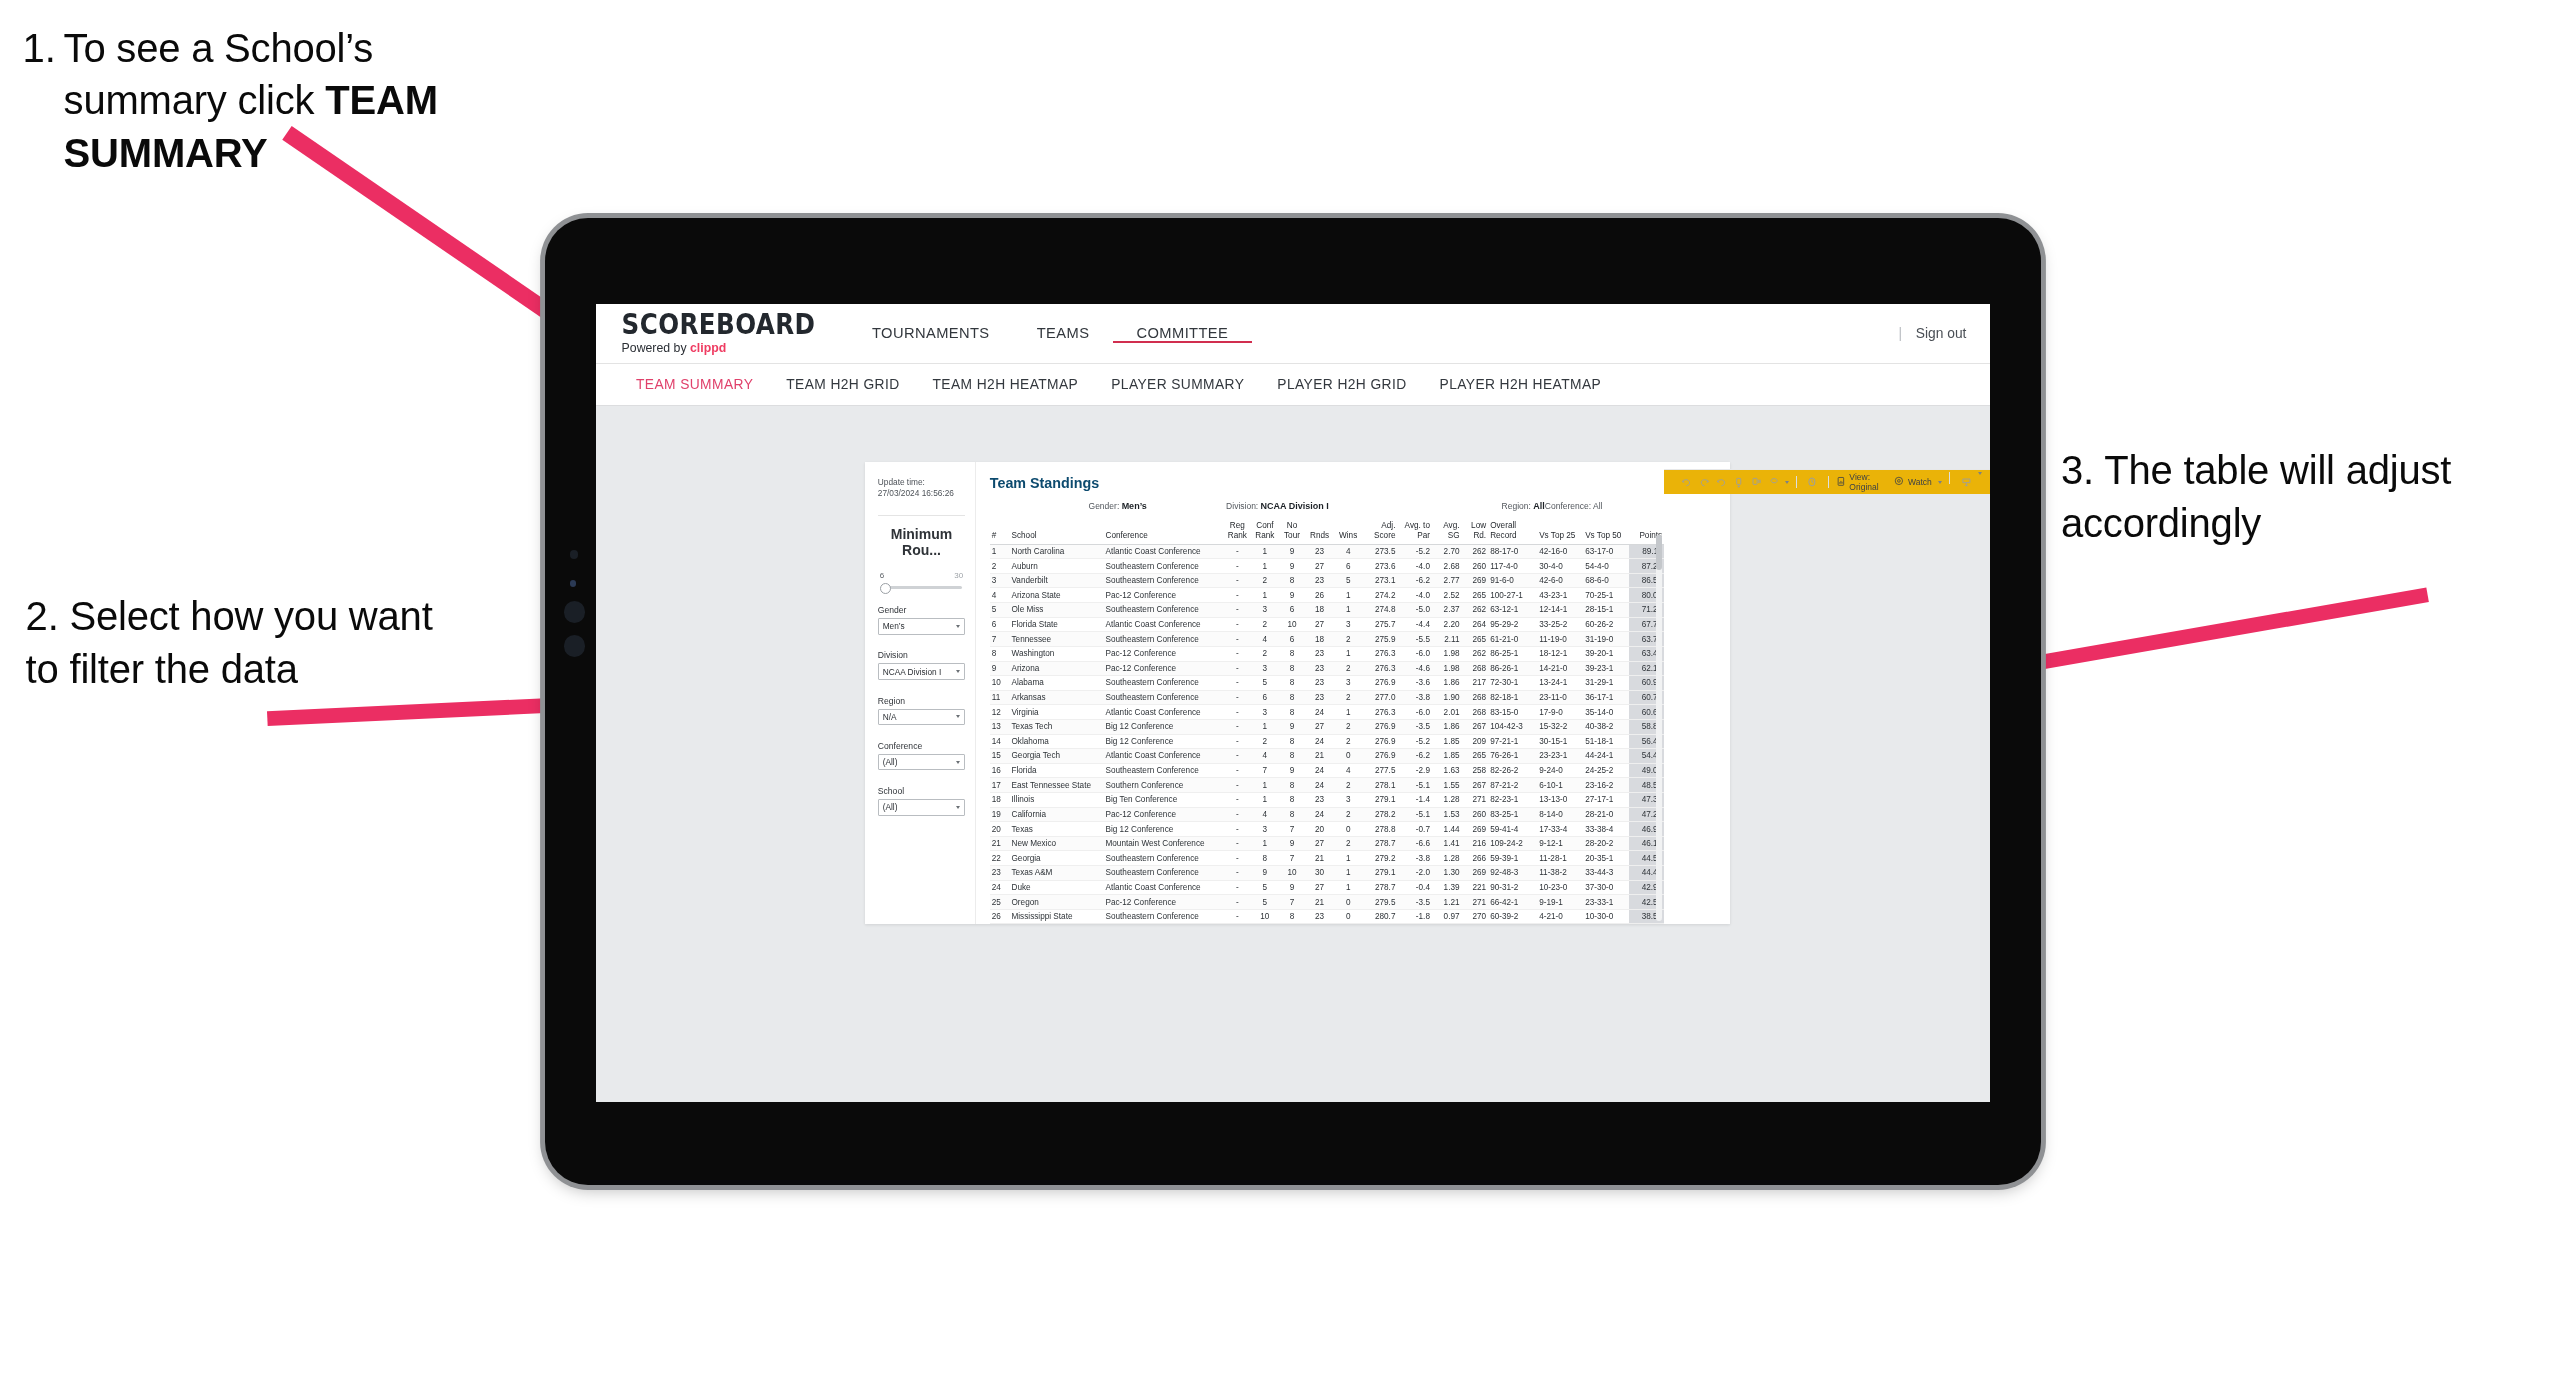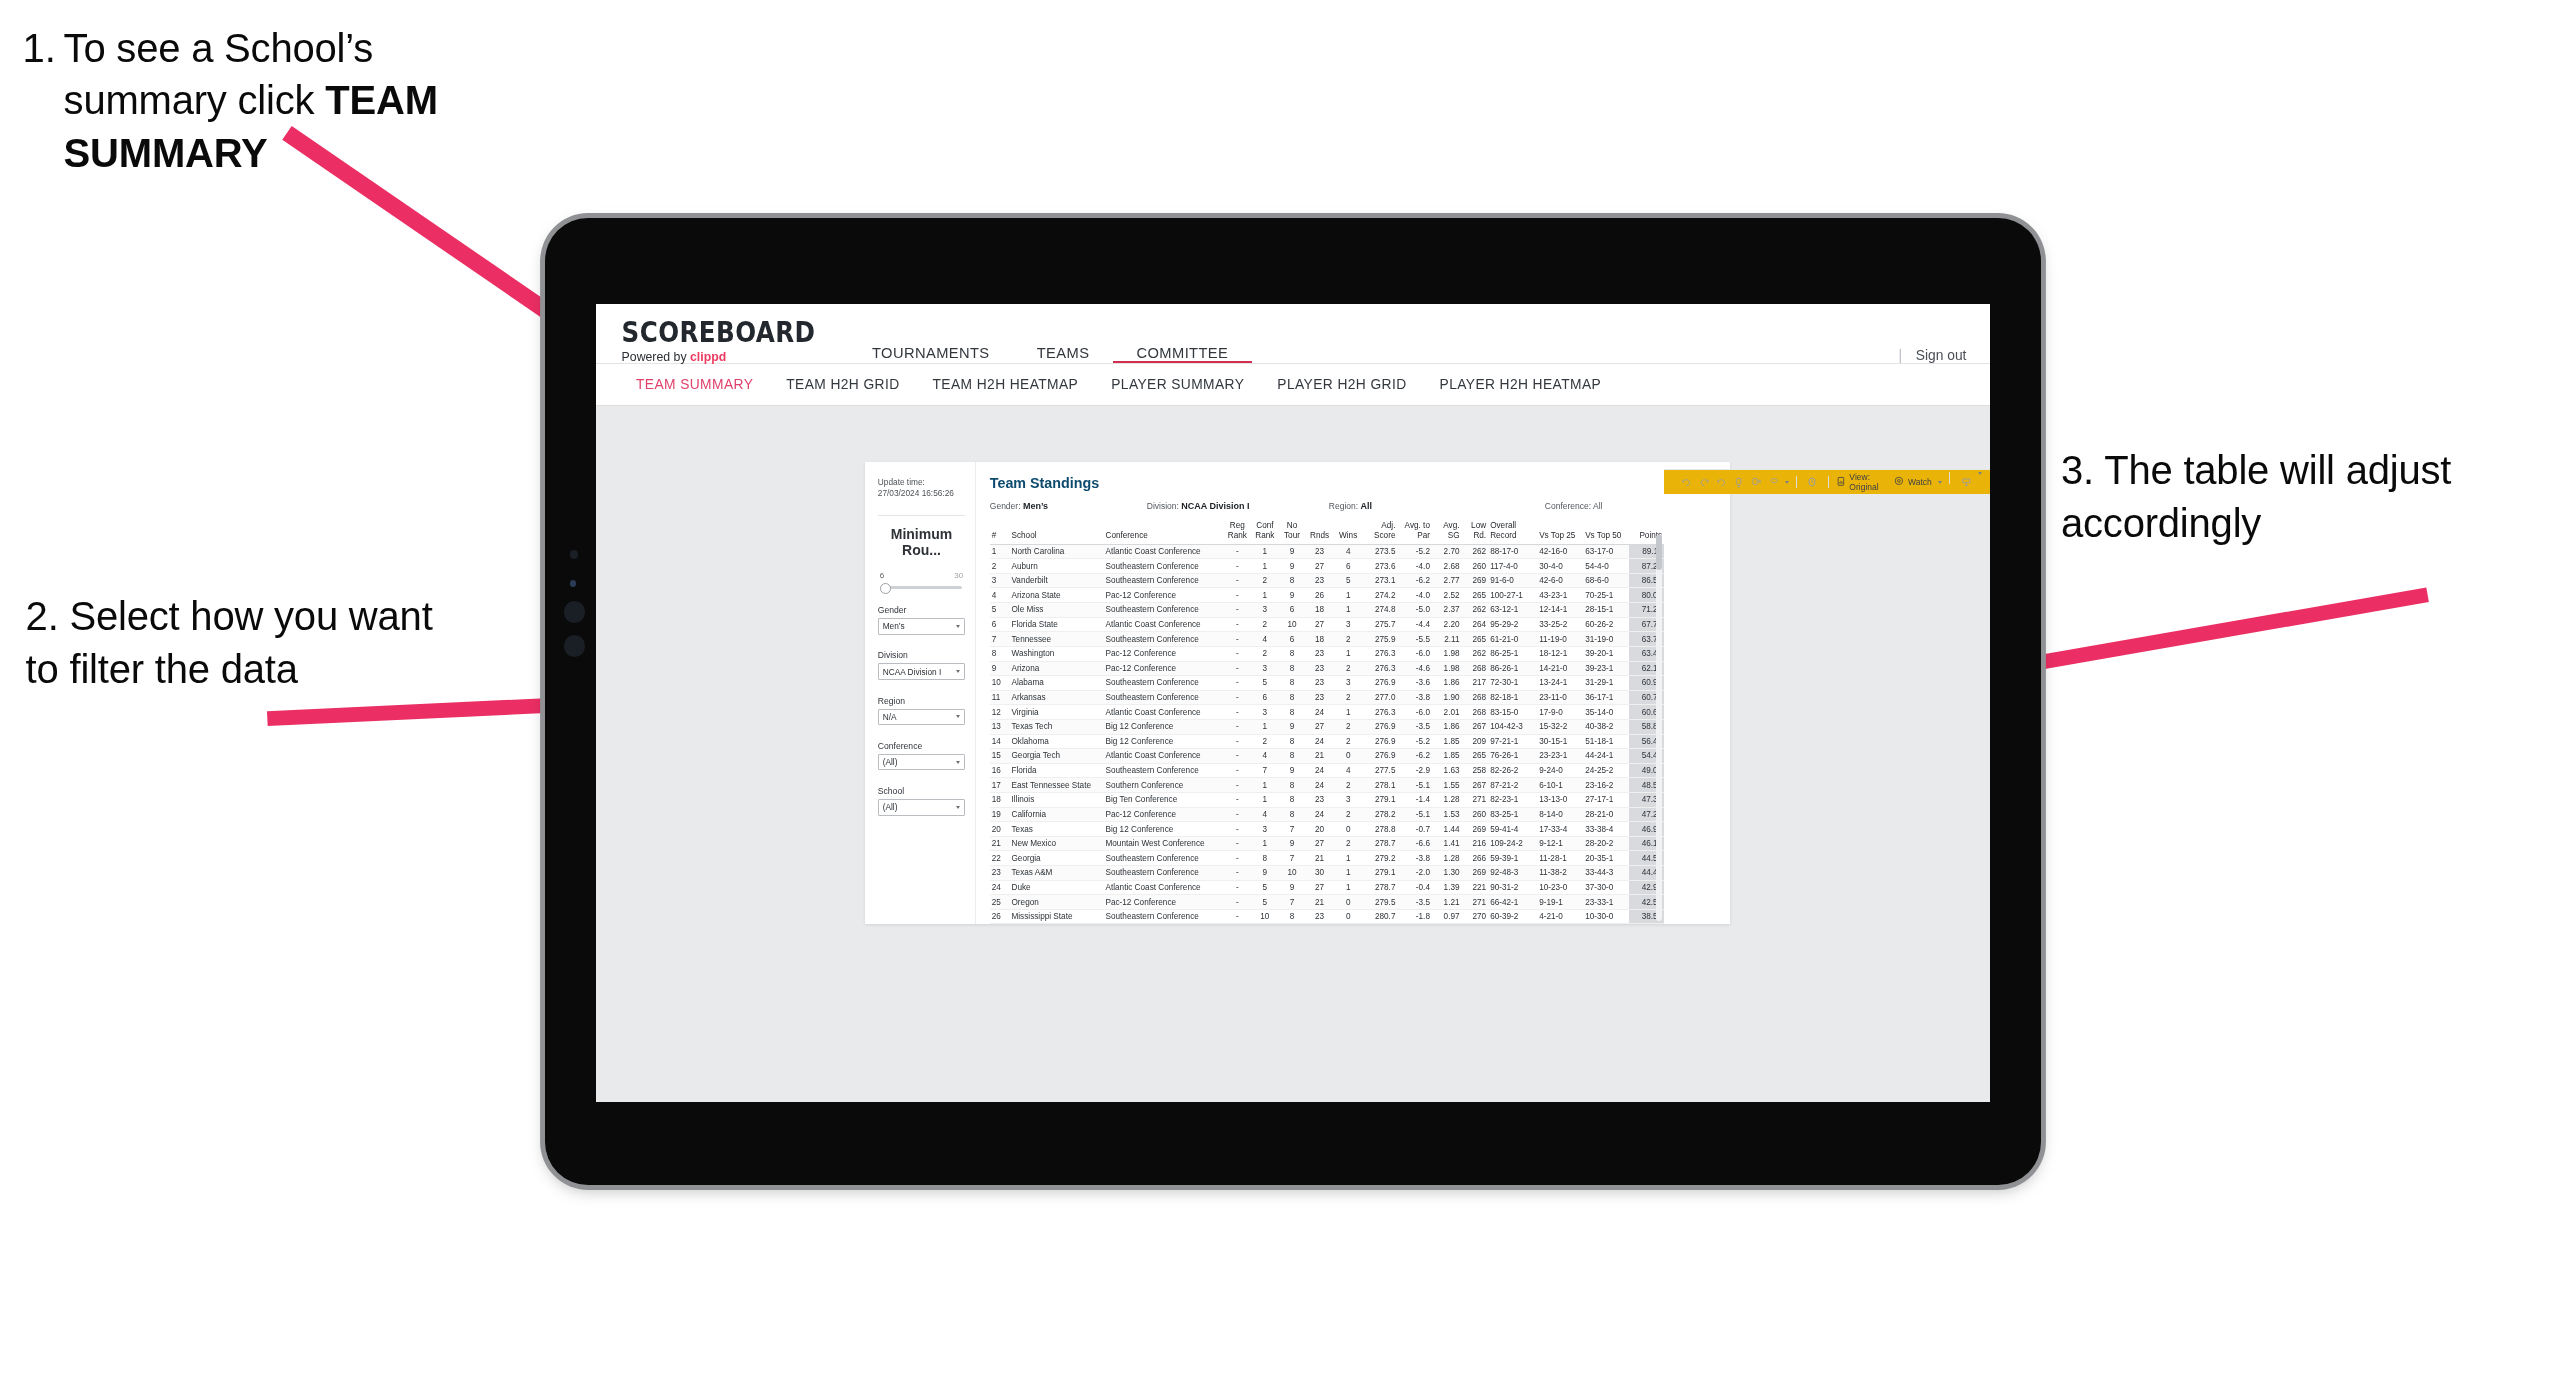--- a/index.html
+++ b/index.html
@@ -68,21 +68,21 @@
     background: #1a1f26;
   }
 
   
   #app-header {
     position: relative;
     height: 59px;
     background: #ffffff;
     border-bottom: 1px solid #e3e3e3;
     display: flex;
-    align-items: flex-end;
+    align-items: center;
   }
   #brand {
     display: flex;
     flex-direction: column;
     justify-content: center;
     padding-left: 25.6px;
     padding-right: 33px;
   }
   #brand-title {
     font-size: 24.6px;
@@ -256,21 +256,21 @@
     font-weight: bold;
     color: #0c4a6e;
     padding-left: 13.8px;
   }
   #viz-filters-line {
     display: flex;
     padding: 9.8px 0 10.8px 13.8px;
     font-size: 8.5px;
     color: #52575d;
   }
-  #viz-filters-line .fitem { margin-right: 0; }
+  #viz-filters-line .fitem { margin-right: 0; text-align: right; }
   #viz-filters-line .fitem b { color: #1c2126; font-weight: bold; font-size: 9px; }
 
   
   #tbl-wrap { position: relative; padding-left: 13.8px; padding-right: 0; }
   table#standings {
     border-collapse: collapse;
     width: 100%;
     font-size: 8.2px;
     color: #2d3237;
     table-layout: fixed;

